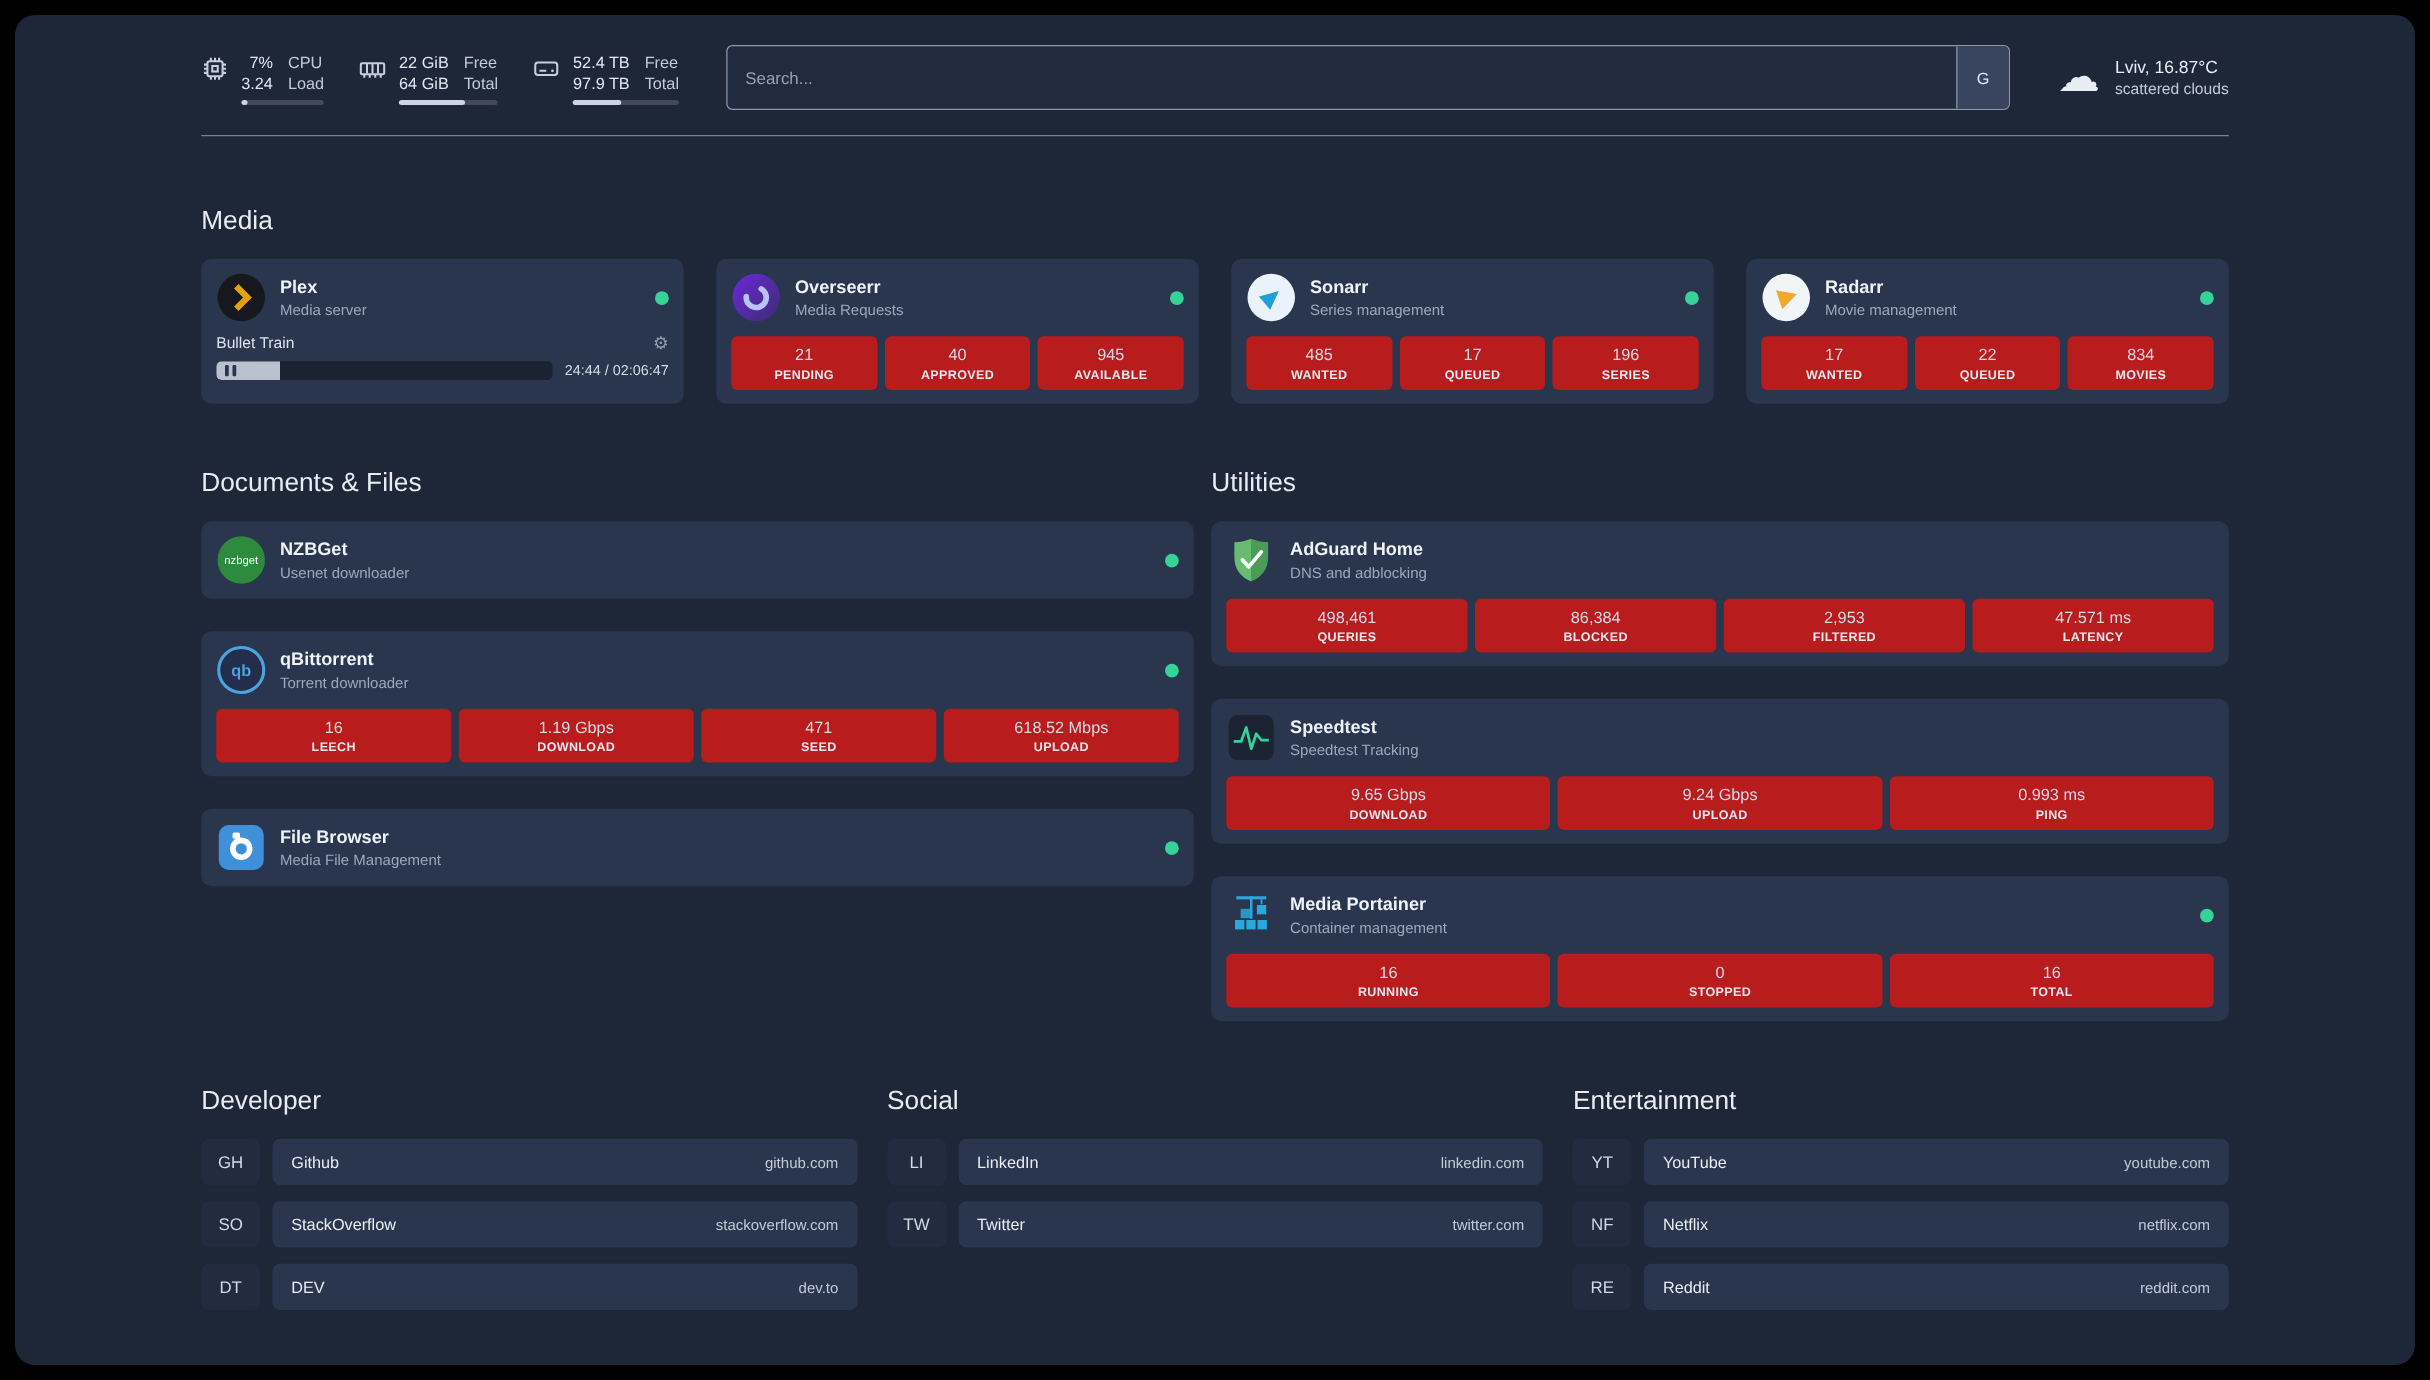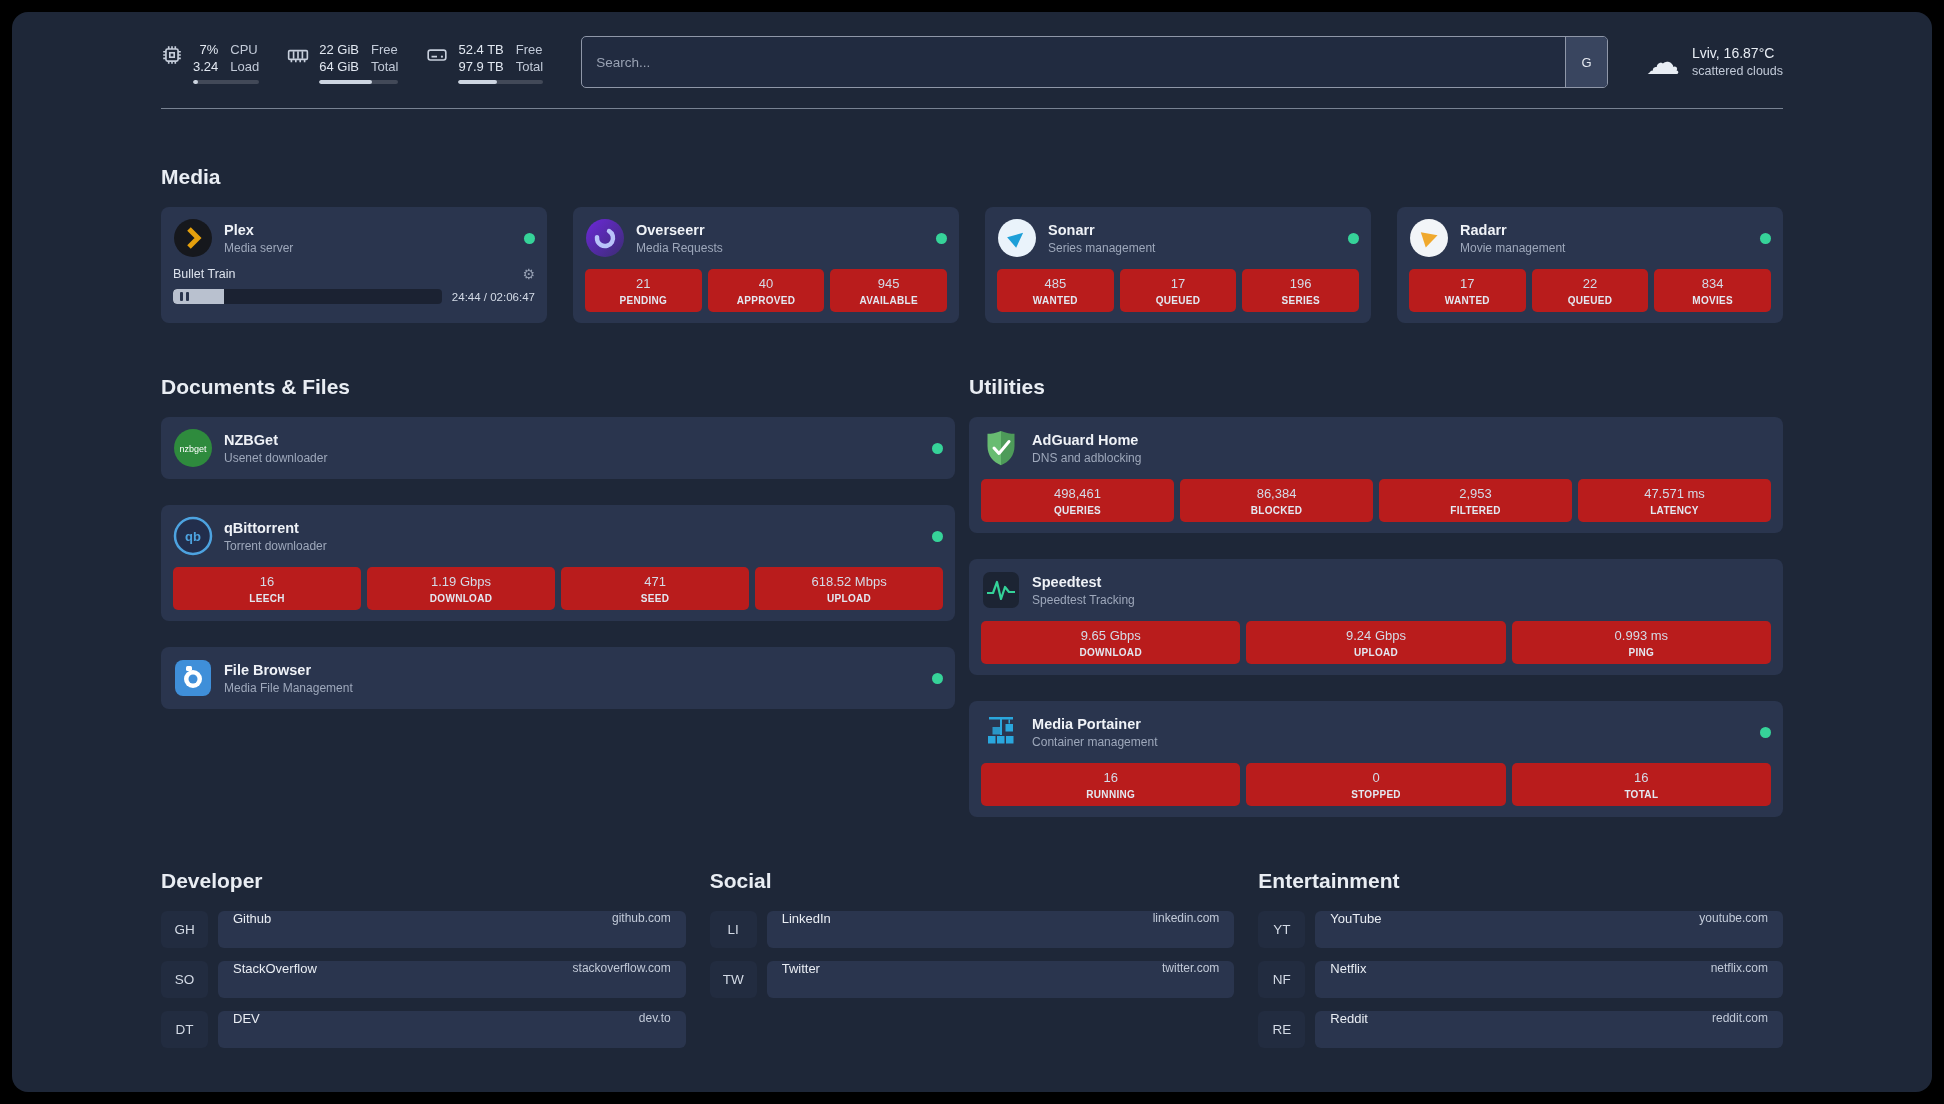--- a/index.html
+++ b/index.html
@@ -28,21 +28,21 @@
                      color: #e5e9f0; font-size: 13px; cursor: pointer; font-family: inherit; }
 
   .weather { display: flex; align-items: center; gap: 12px; }
   .weather-icon { font-size: 34px; color: #e8edf4; line-height: 34px; }
   .weather-loc { font-size: 14px; color: #e8edf4; line-height: 19px; }
   .weather-cond { font-size: 12.5px; color: #c2cad8; line-height: 17px; }
 
   .divider { height: 1px; background: rgba(195,205,220,0.55); margin-top: 20px; }
 
   
-  .section-title { font-size: 21px; font-weight: 700; color: #e9edf3; margin: 52px 0 18px; }
+  .section-title { font-size: 21px; font-weight: 400; color: #e9edf3; margin: 52px 0 18px; }
   .section-title.first { margin-top: 56px; }
 
   .media-grid { display: grid; grid-template-columns: repeat(4, 1fr); gap: 26px; }
   .twocol { display: grid; grid-template-columns: 1fr 1.025fr; gap: 14px; align-items: start; }
   .stack { display: flex; flex-direction: column; gap: 26px; }
 
   .card { background: #2a354e; border-radius: 8px; padding: 11px 12px; }
   .chead { display: flex; align-items: center; gap: 11px; }
   .cicon { width: 40px; height: 40px; flex: 0 0 40px; display: flex; align-items: center; justify-content: center; }
   .cname { font-size: 14.5px; font-weight: 700; color: #eff2f7; line-height: 19px; }
@@ -64,21 +64,21 @@
   .pause { position: absolute; left: 7px; top: 3px; display: flex; gap: 2.5px; cursor: pointer; }
   .pause i { width: 3px; height: 9px; background: #2a354e; border-radius: 1px; }
   .ptime { font-size: 11.5px; color: #d4dbe7; white-space: nowrap; }
 
   
   .bm-grid { display: grid; grid-template-columns: 1fr 1fr 1fr; gap: 24px; align-items: start; }
   .bm-row { display: flex; gap: 10px; margin-bottom: 13px; }
   .bm-abbr { width: 47px; height: 37px; background: #222c40; border-radius: 6px; color: #d3dae5;
              font-size: 13.5px; display: flex; align-items: center; justify-content: center; }
   .bm-pill { flex: 1; height: 37px; background: #2a354e; border-radius: 6px; display: flex;
-             justify-content: space-between; padding: 0 15px; cursor: pointer; }
+             align-items: center; justify-content: space-between; padding: 0 15px; cursor: pointer; }
   .bm-name { font-size: 13px; color: #e9edf3; }
   .bm-url { font-size: 12px; color: #c2cad8; }
 </style>
 </head>
 <body>
 
 <div class="panel">
   <div class="content">
 
     <div class="topbar">

